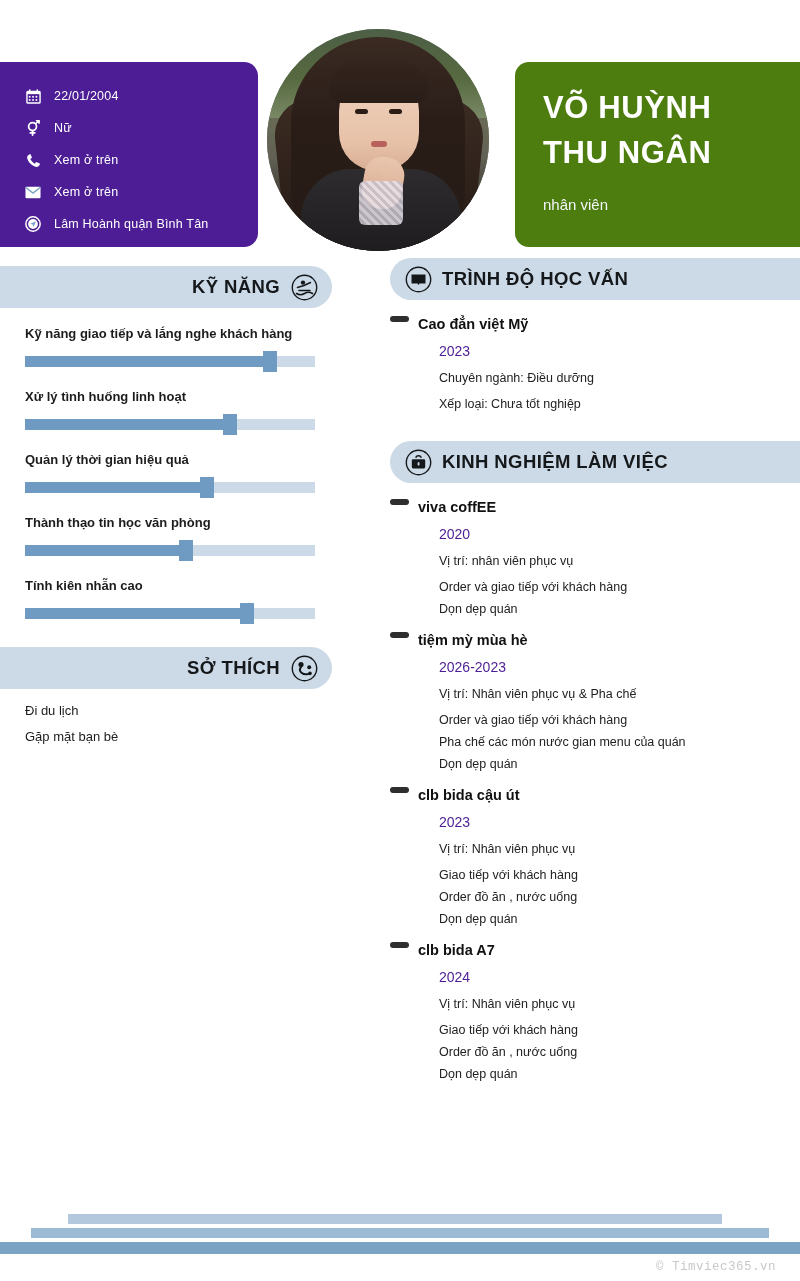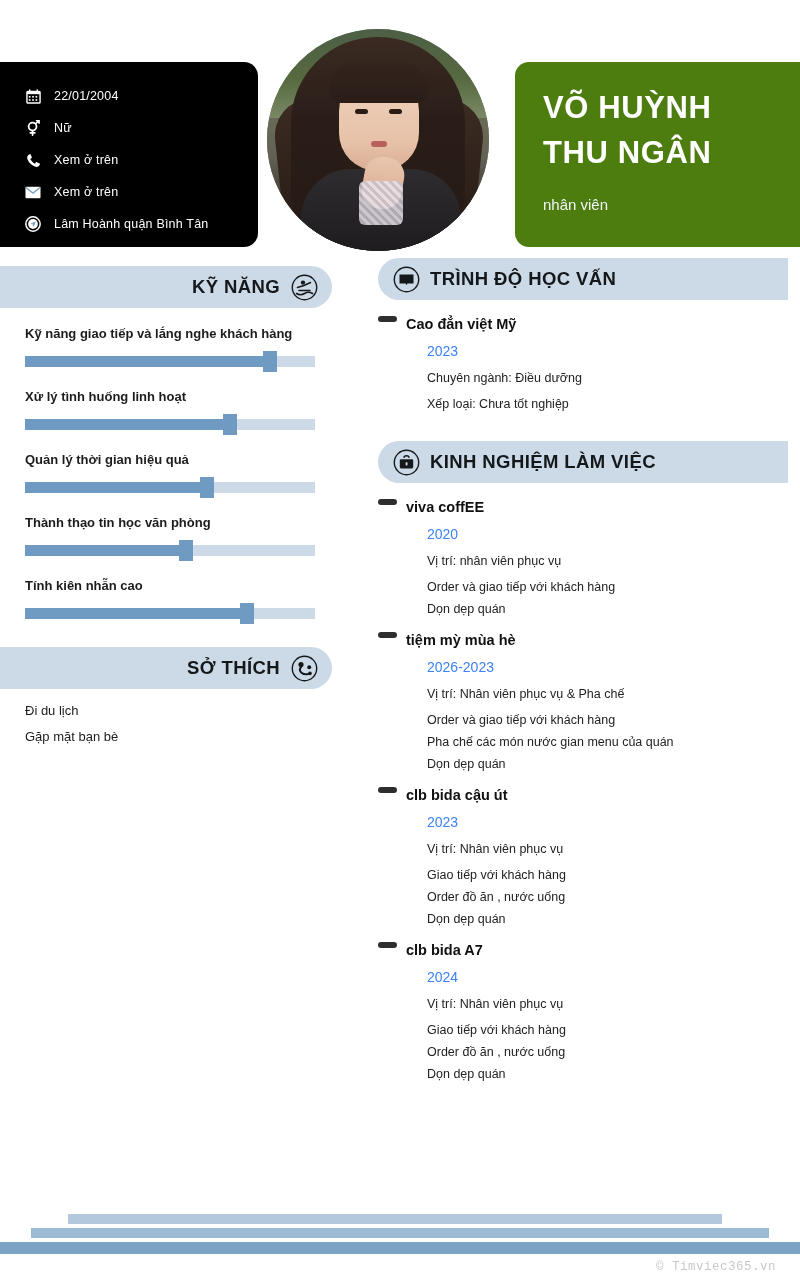--- a/index.html
+++ b/index.html
@@ -11,21 +11,21 @@
     overflow: hidden;
   }
   .page { position: relative; width: 800px; height: 1281px; background:#fff; }
 
   
   .top { position:absolute; left:0; top:62px; width:800px; height:185px; }
 
   .contact-card {
     position:absolute; left:0; top:0;
     width:258px; height:185px;
-    background:#000000;
+    background:#4c1d95;
     border-radius:0 14px 14px 0;
     padding:18px 0 0 22px;
   }
   .contact-row { display:flex; align-items:center; height:32px; }
   .contact-ico {
     width:22px; flex:0 0 22px; display:flex; align-items:center; justify-content:center;
     color:#ffffff;
   }
   .contact-ico svg { display:block; }
   .contact-txt {
@@ -102,26 +102,26 @@
   .bar-wrap { position:relative; height:20px; }
   .bar-track { position:absolute; left:0; top:5px; width:290px; height:11px; background:#ccd9e6; }
   .bar-fill  { position:absolute; left:0; top:5px; height:11px; background:#6f9ac2; }
   .bar-knob  { position:absolute; top:0; width:14px; height:21px; background:#6f9ac2; }
 
   .hobby-head { margin-top:24px; }
   .hobby-list { padding:14px 0 0 25px; }
   .hobby-item { font-size:13px; color:#1c1c1c; margin-bottom:11px; }
 
   
-  .col-right { position:absolute; left:378px; top:258px; width:410px; }
+  .col-right { position:absolute; left:390px; top:258px; width:410px; }
   .entry { padding-left:28px; position:relative; margin-top:16px; }
   .entry-head { display:flex; align-items:flex-start; }
   .dash { width:19px; height:6px; background:#2e2e2e; border-radius:3px; flex:0 0 19px; margin-left:-28px; margin-right:9px; }
   .entry-title { font-size:14.5px; font-weight:bold; color:#111; }
-  .entry-year { font-size:14px; color:#3b82f6; margin:11px 16px 0 21px; }
+  .entry-year { font-size:14px; color:#4c1d95; margin:11px 16px 0 21px; }
   .entry-line { font-size:12.5px; color:#222; margin:12px 0 0 21px; }
   .entry-line.tight { margin-top:8px; }
 
   .sec-gap { height:30px; }
 
   
   .footer { position:absolute; left:0; bottom:0; width:800px; height:86px; }
   .fbar1 { position:absolute; left:68px; top:19px; width:654px; height:10px; background:#b3c8dd; }
   .fbar2 { position:absolute; left:31px; top:33px; width:738px; height:10px; background:#9dbad5; }
   .fbar3 { position:absolute; left:0;  top:47px; width:800px; height:12px; background:#7aa3c4; }

